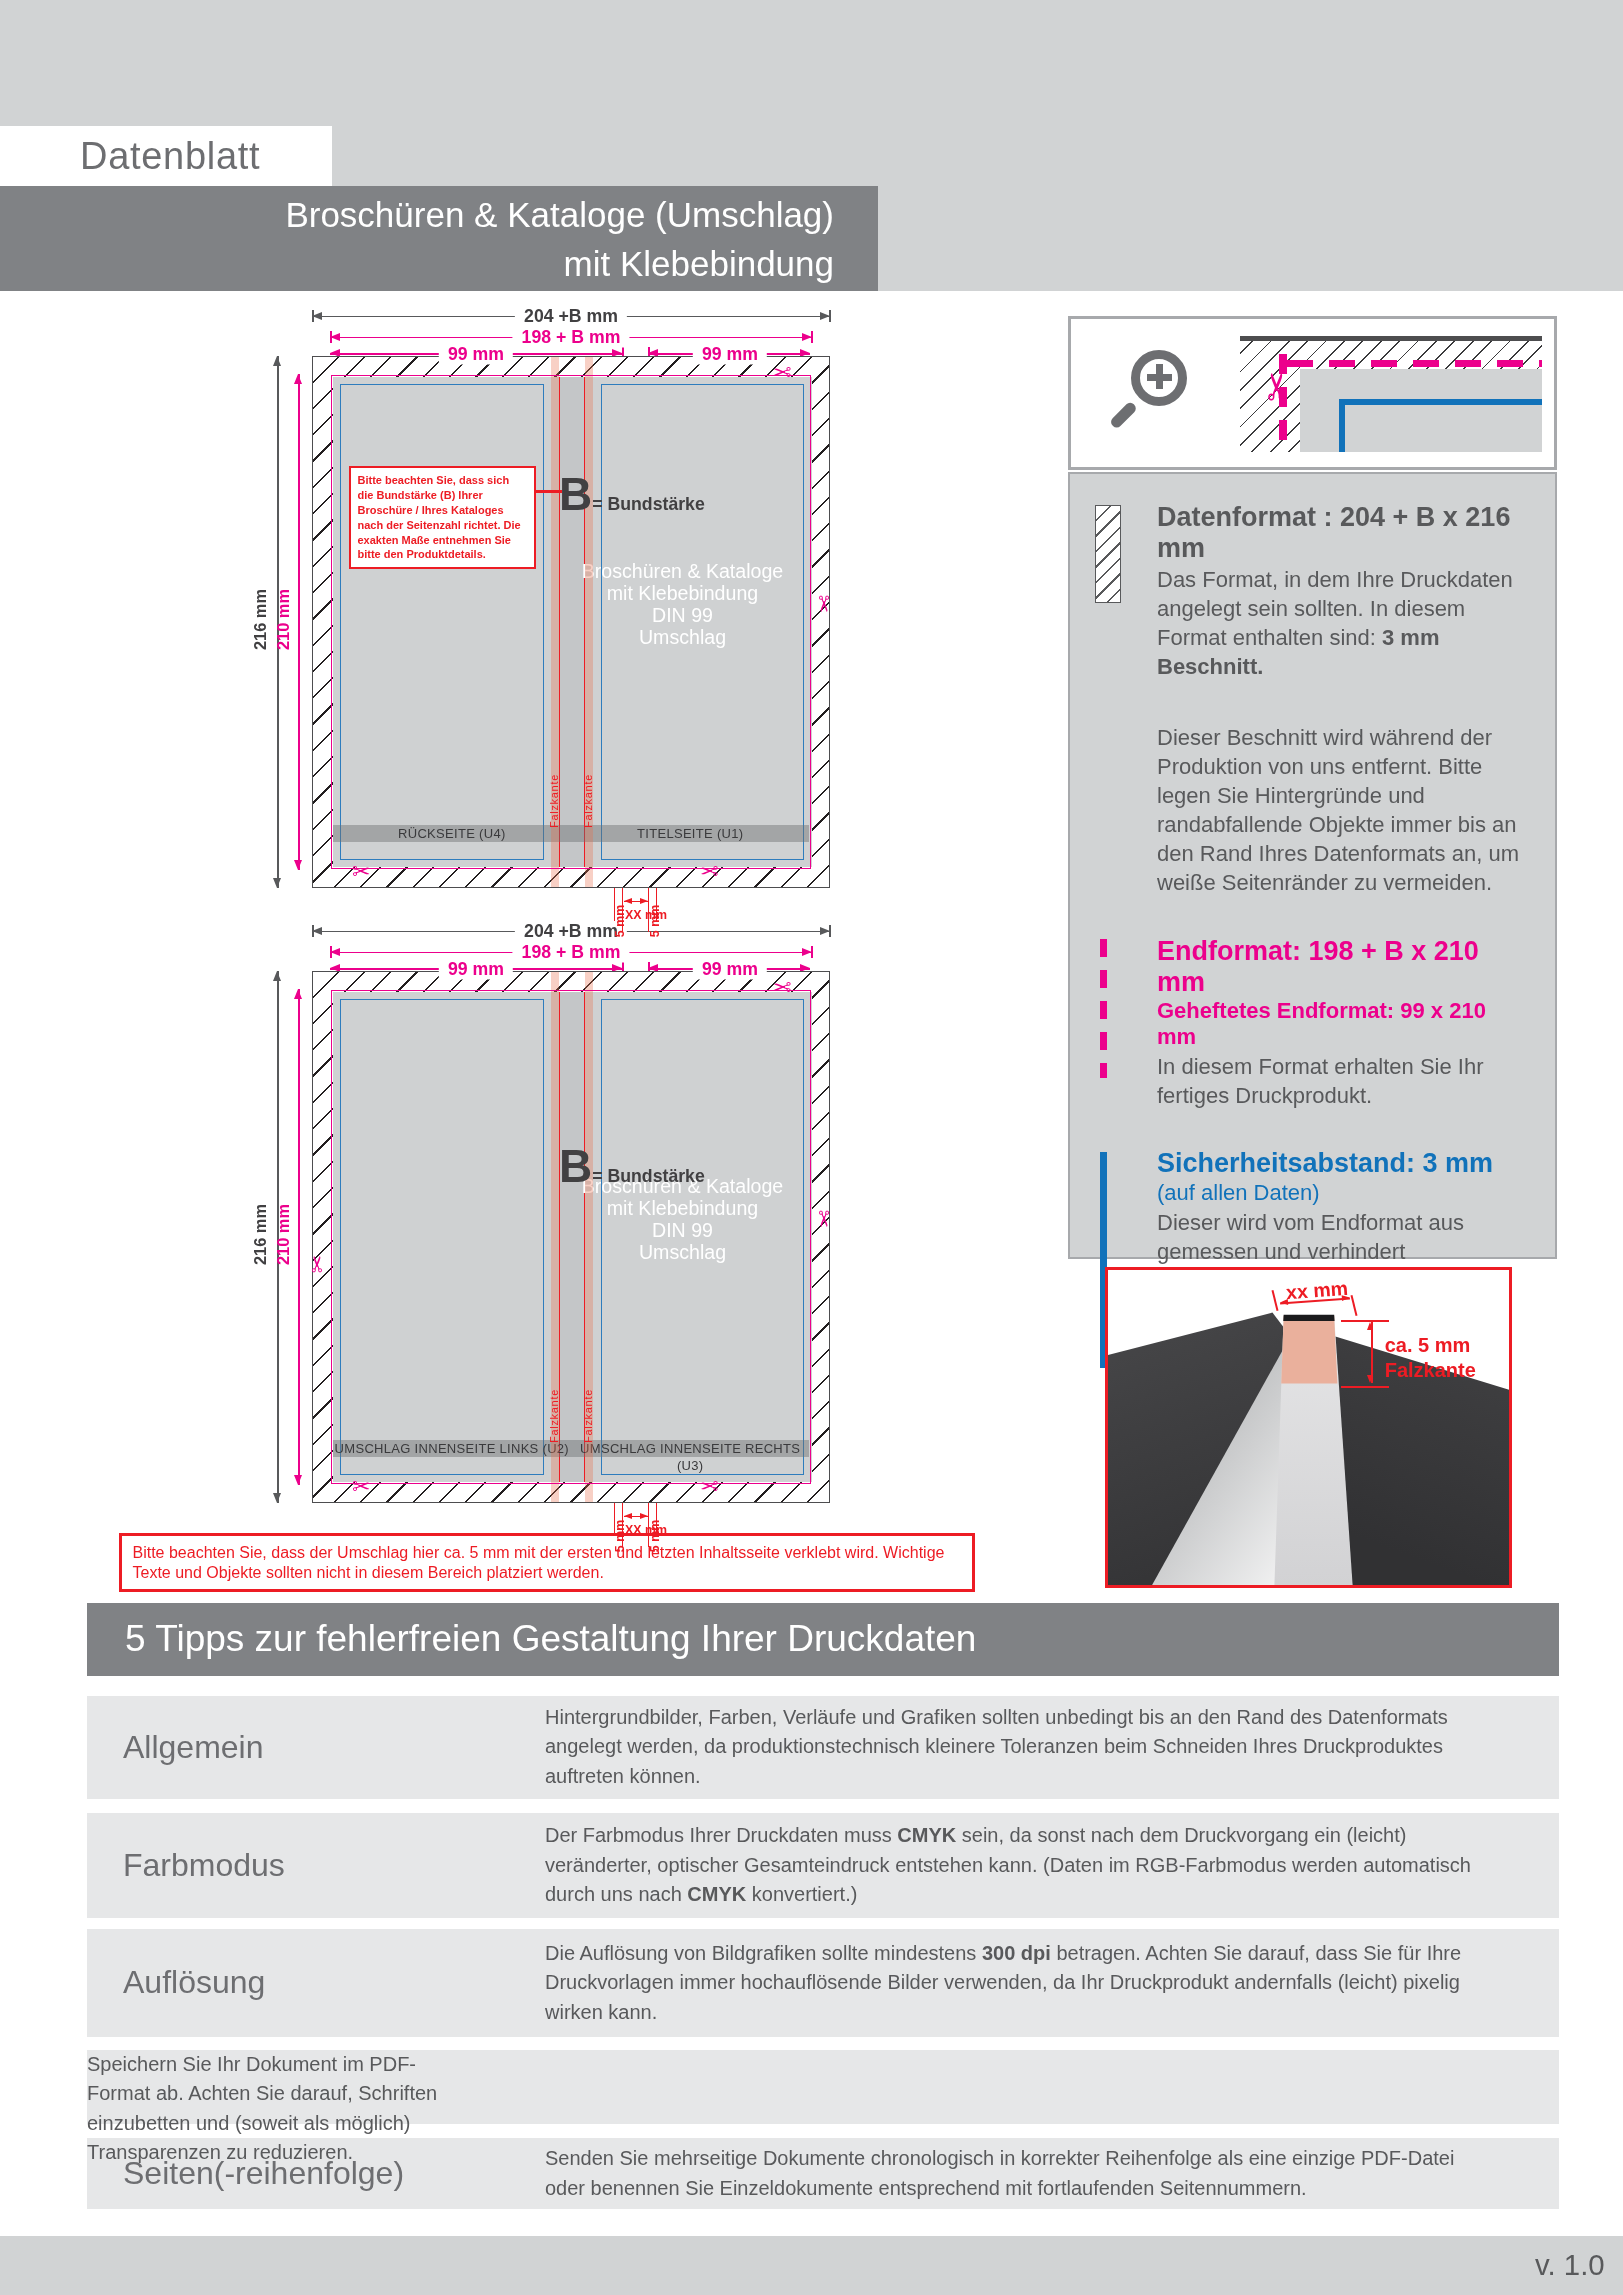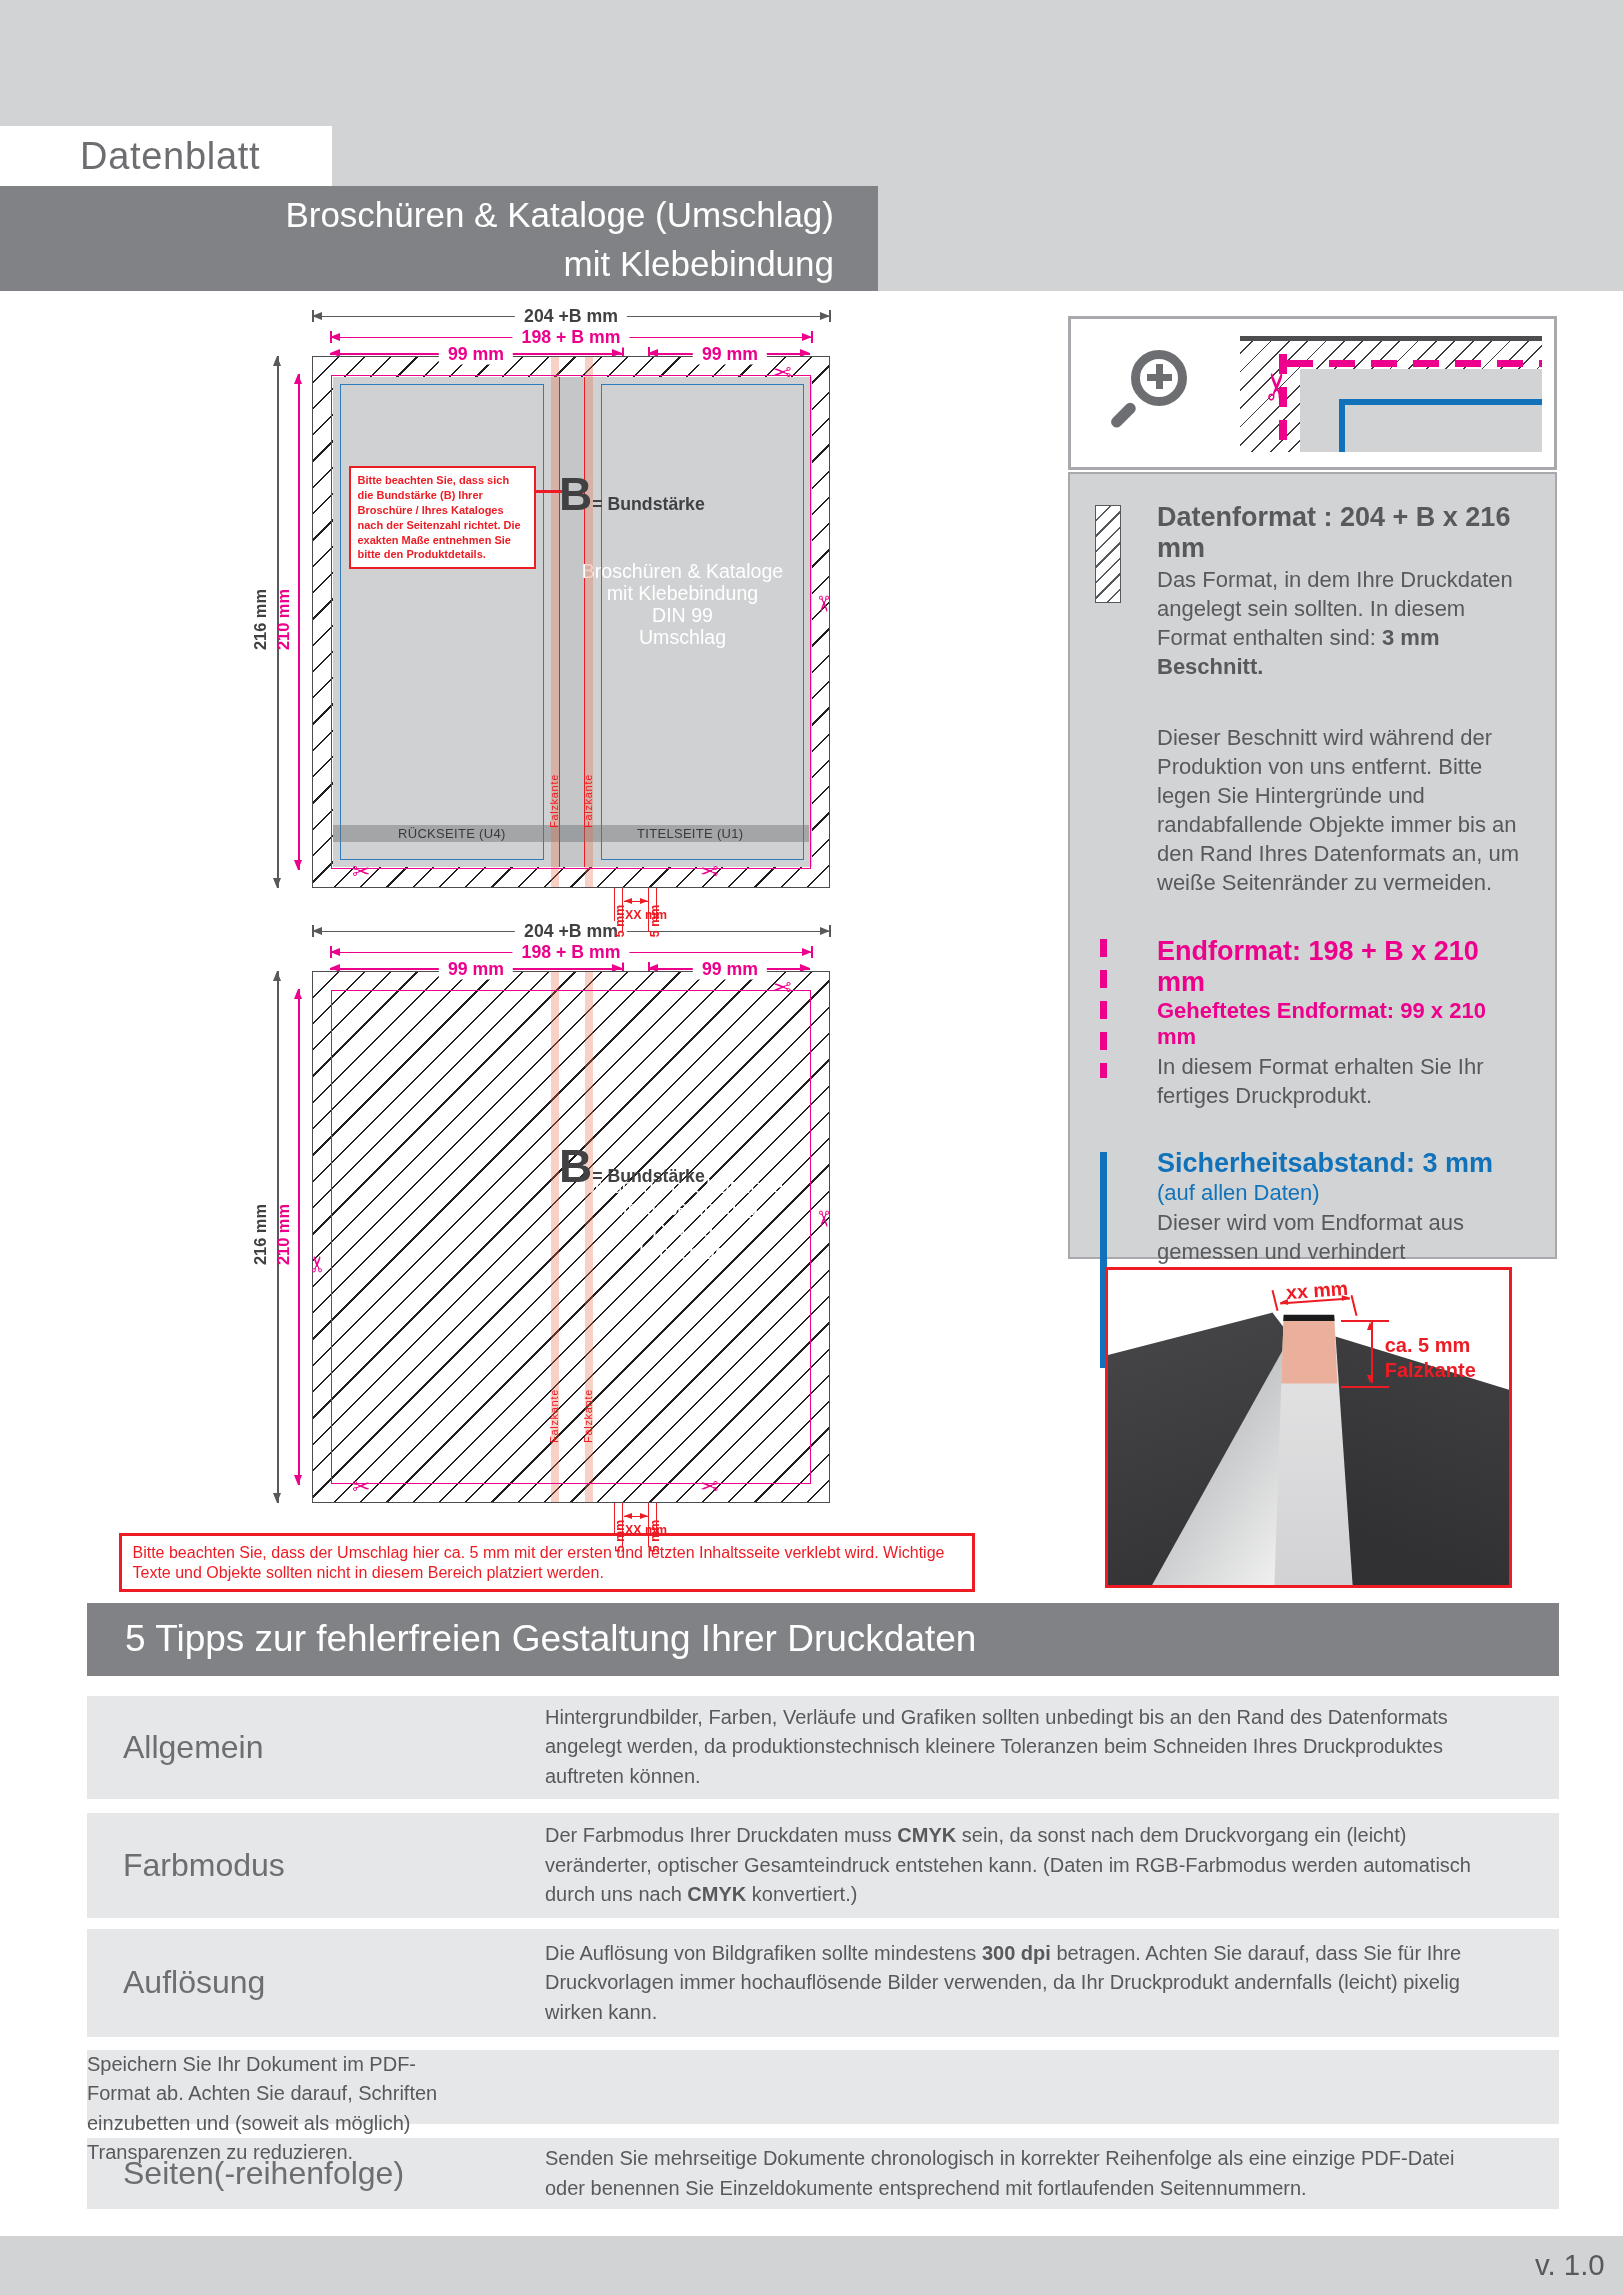--- a/index.html
+++ b/index.html
@@ -256,20 +256,35 @@
     <div class="dimlabel mag" style="left:482px; top:45px;">99 mm</div>
     <div class="vtick" style="left:374px; top:38px; height:14.4px; background:#ec008c;"></div>
     <div class="vtick" style="left:400px; top:38px; height:14.4px; background:#ec008c;"></div>
 
     <div class="vdim dark" style="left:29px; top:47px; height:532px;"></div>
     <div class="vlabel dark" style="left:-18.3px; top:301px;">216 mm</div>
     <div class="vdim mag" style="left:50px; top:65px; height:496px;"></div>
     <div class="vlabel mag" style="left:5.2px; top:301px;">210 mm</div>
 
     <div class="frame">
+      <div class="pages">
+        <div class="pg">
+          <div class="safe"></div>
+        </div>
+        <div class="sal-zone"></div>
+        <div class="spine-center"></div>
+        <div class="sal-zone"></div>
+        <div class="pg">
+          <div class="safe"></div>
+        </div>
+        <div class="page-band">
+          <div>UMSCHLAG INNENSEITE LINKS (U2)</div>
+          <div>UMSCHLAG INNENSEITE RECHTS (U3)</div>
+        </div>
+      </div>
       <div class="salmon sl">
         <span class="falz">Falzkante</span>
       </div>
       <div class="salmon sr">
         <span class="falz">Falzkante</span>
       </div>
       <div class="mag-rect"></div>
       <div class="panel-title">
         <div>Broschüren &amp; Kataloge</div>
         <div>mit Klebebindung</div>

